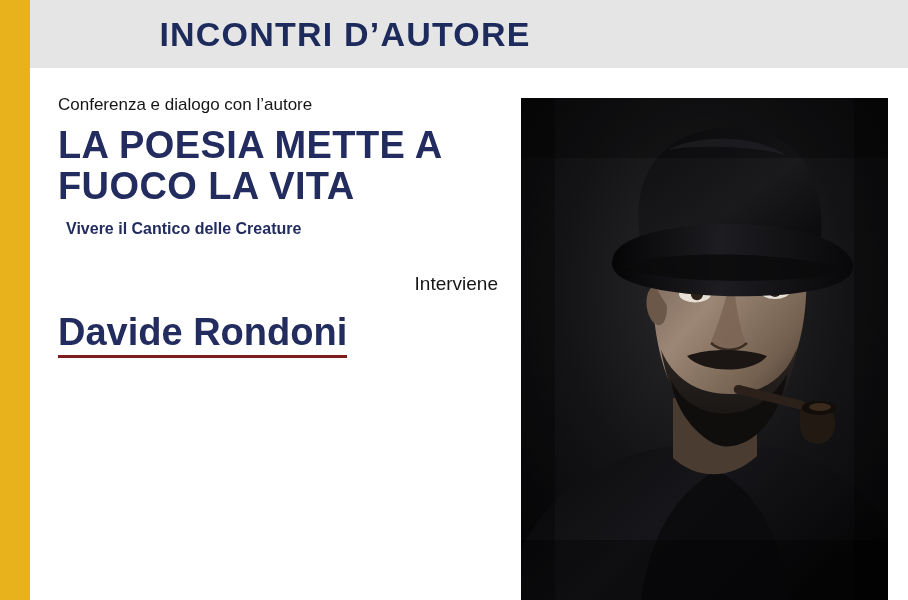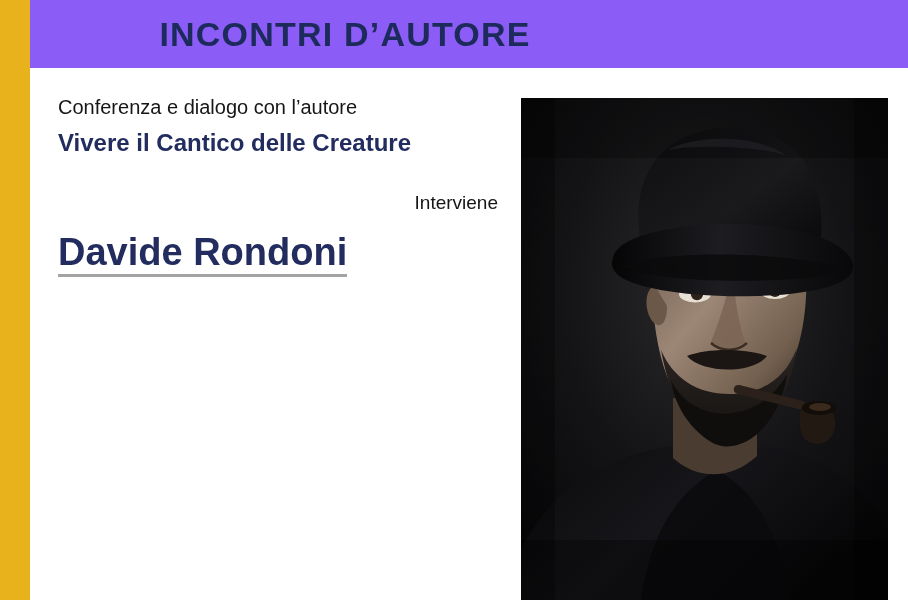--- a/index.html
+++ b/index.html
@@ -25,21 +25,21 @@
     background: #e8b21d;
   }
 
   
   .banner {
     position: absolute;
     left: 30px;
     top: 0;
     width: 878px;
     height: 68px;
-    background: #8b5cf6;
+    background: #e5e5e5;
     box-sizing: border-box;
   }
   .banner-title {
     position: absolute;
     left: 0;
     top: 0;
     width: 630px;
     height: 68px;
     display: flex;
     align-items: center;
@@ -54,60 +54,60 @@
   
   .content {
     position: absolute;
     left: 58px;
     top: 95px;
     width: 440px;
   }
 
   .kicker {
     color: #161616;
-    font-size: 20px;
+    font-size: 17px;
     line-height: 1.2;
     margin: 0 0 10px 0;
     font-weight: normal;
   }
 
   .main-title {
     color: #232c5e;
     font-size: 38px;
     font-weight: bold;
     line-height: 1.08;
     letter-spacing: 0.4px;
     margin: 0 0 12px 0;
     text-transform: uppercase;
   }
 
   .subtitle {
     color: #232c5e;
-    font-size: 24px;
+    font-size: 16px;
     font-weight: bold;
     line-height: 1.2;
-    margin: 0 0 34px 0;
+    margin: 0 0 34px 8px;
   }
 
   .interviene {
     color: #161616;
     font-size: 19px;
     line-height: 1.2;
     margin: 0 0 18px 0;
     text-align: right;
   }
 
   .speaker {
     color: #232c5e;
     font-size: 38px;
     font-weight: bold;
     line-height: 1.05;
     margin: 0 0 16px 0;
     display: inline-block;
-    border-bottom: 3px solid #a3a3a3;
+    border-bottom: 3px solid #7f1d1d;
     padding-bottom: 2px;
   }
 
   .bio {
     color: #161616;
     font-size: 19.5px;
     line-height: 1.52;
     margin: 6px 0 0 0;
     max-width: 430px;
   }
@@ -141,20 +141,21 @@
 
 <div class="left-strip"></div>
 
 <div class="banner">
   <div class="banner-title">INCONTRI D’AUTORE</div>
 </div>
 
 <div class="content">
   <p class="kicker">Conferenza e dialogo con l’autore</p>
 
+  <h1 class="main-title">LA POESIA METTE A FUOCO LA VITA</h1>
 
   <p class="subtitle">Vivere il Cantico delle Creature</p>
 
   <p class="interviene">Interviene</p>
 
   <div>
     <span class="speaker">Davide Rondoni</span>
   </div>
 
 </div>

